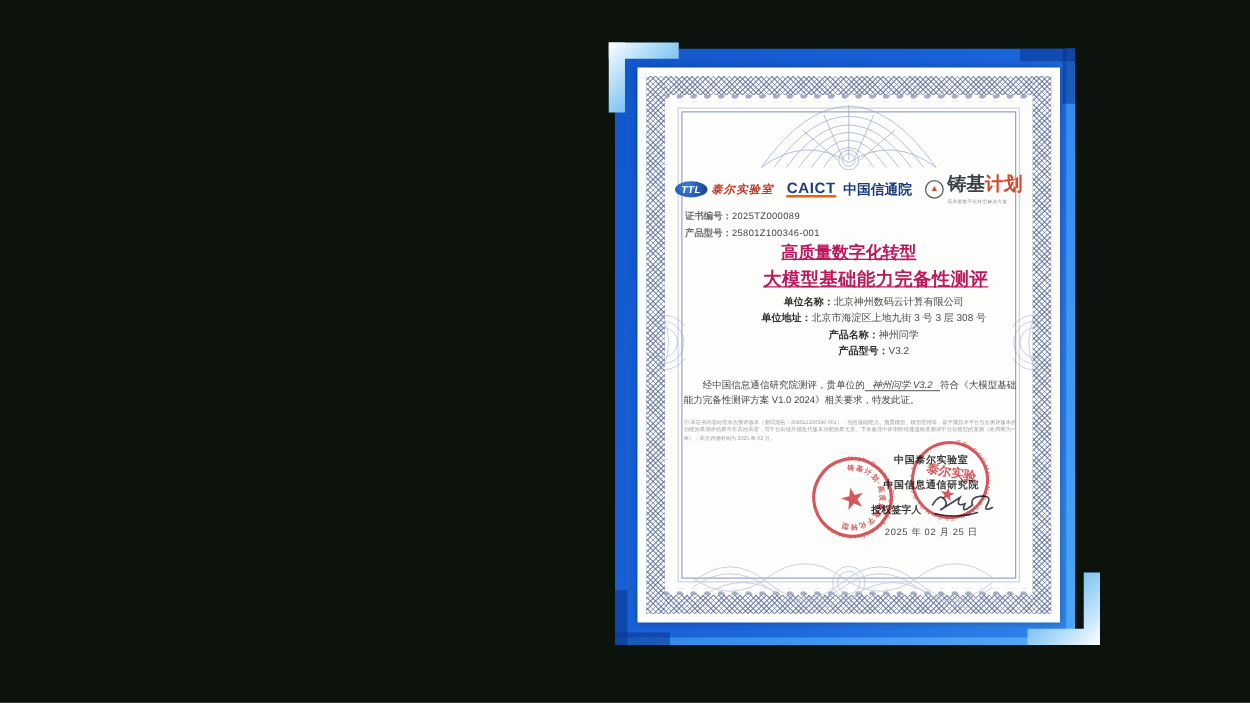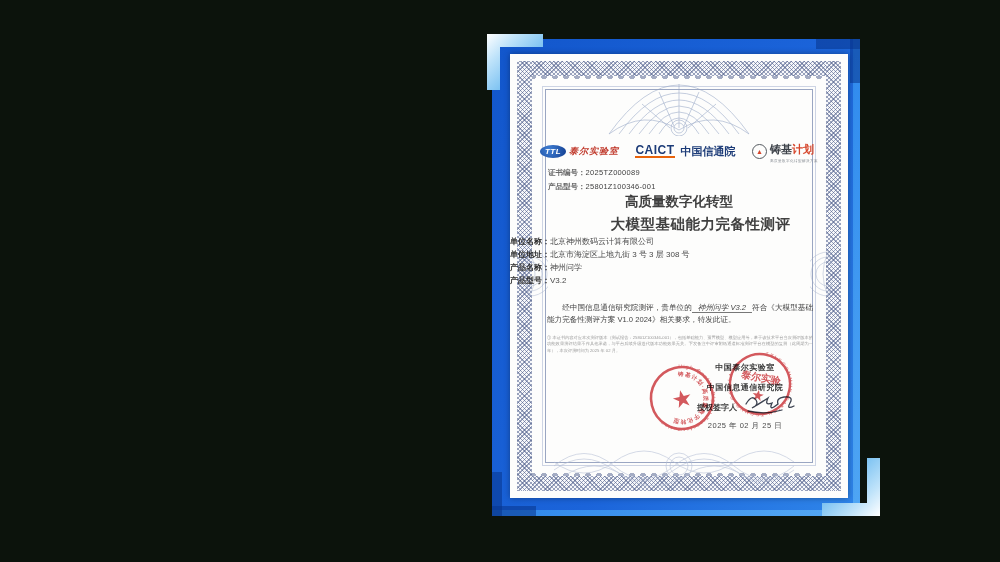--- a/index.html
+++ b/index.html
@@ -68,34 +68,34 @@
   .cttl-script { font-family:Liberation Serif, serif; font-style:italic; font-weight:bold;
     color:#c0392b; font-size:9px; letter-spacing:1px; }
   .caict-abbr { font-weight:bold; color:#1d3c78; font-size:12px; letter-spacing:.5px;
     border-bottom:2px solid #e8630c; line-height:1.05; }
   .caict-name { font-weight:bold; color:#1d3c78; font-size:11px; margin-left:3px; }
   .zhuji { display:flex; align-items:center; gap:3px; }
   .zhuji-icon { width:15px; height:15px; border:1.4px solid #555a60; border-radius:50%;
     position:relative; flex:0 0 auto; }
   .zhuji-icon::before { content:"▲"; position:absolute; left:50%; top:48%;
     transform:translate(-50%,-50%); font-size:7px; color:#d6462b; }
-  .zhuji-text .big { font-size:11px; font-weight:bold; line-height:1; }
+  .zhuji-text .big { font-size:15px; font-weight:bold; line-height:1; }
   .zhuji-dark { color:#3c4148; } .zhuji-accent { color:#d6462b; }
   .zhuji-tag { font-size:3.6px; color:#8a8f96; letter-spacing:.4px; margin-top:1.5px; }
 
   .cert-nos { position:absolute; left:38px; top:112px; font-size:7.5px; color:#555; line-height:1.85; }
   .cert-nos .lbl { color:#6a6a6a;font-weight:bold; }
   .cert-nos .val { color:#3f3f3f; letter-spacing:.3px; }
 
   .title { position:absolute; left:0; top:138px; width:338px; text-align:center;
     font-weight:bold; line-height:1.55; }
   .title .t1 { font-size:13.5px; }
   .title .t2 { font-size:14.5px; letter-spacing:.5px;padding-left:43px; }
 
-  .fields { position:absolute; left:0; top:182px; width:378px; 
+  .fields { position:absolute; left:0; top:182px; width:378px; text-align:center;
     font-size:8px; line-height:1.62; color:#4a4a4a; }
   .fields .lbl { font-weight:bold; color:#2f2f2f; }
 
   .statement { position:absolute; left:37px; top:248px; width:266px; font-size:7.6px;
     line-height:1.62; color:#444; text-align:justify; text-indent:2em; }
   .statement .u { border-bottom:.5px solid #777; padding:0 6px;font-style:italic; }
 
   .footnote { position:absolute; left:37px; top:281px; width:266px; font-size:4.2px;
     line-height:1.5; color:#9a9a9a; text-align:justify; }
 
@@ -208,21 +208,21 @@
 
       <div class="cert-nos">
         <div>
           <span class="lbl">证书编号：</span><span class="val">2025TZ000089</span>
         </div>
         <div>
           <span class="lbl">产品型号：</span><span class="val">25801Z100346-001</span>
         </div>
       </div>
 
-      <div class="title" style="color:#404040;">
+      <div class="title" style="color:#be185d;text-decoration:underline;">
         <div class="t1">高质量数字化转型</div>
         <div class="t2">大模型基础能力完备性测评</div>
       </div>
 
       <div class="fields">
         <div>
           <span class="lbl">单位名称：</span><span>北京神州数码云计算有限公司</span>
         </div>
         <div>
           <span class="lbl">单位地址：</span><span>北京市海淀区上地九街 3 号 3 层 308 号</span>

